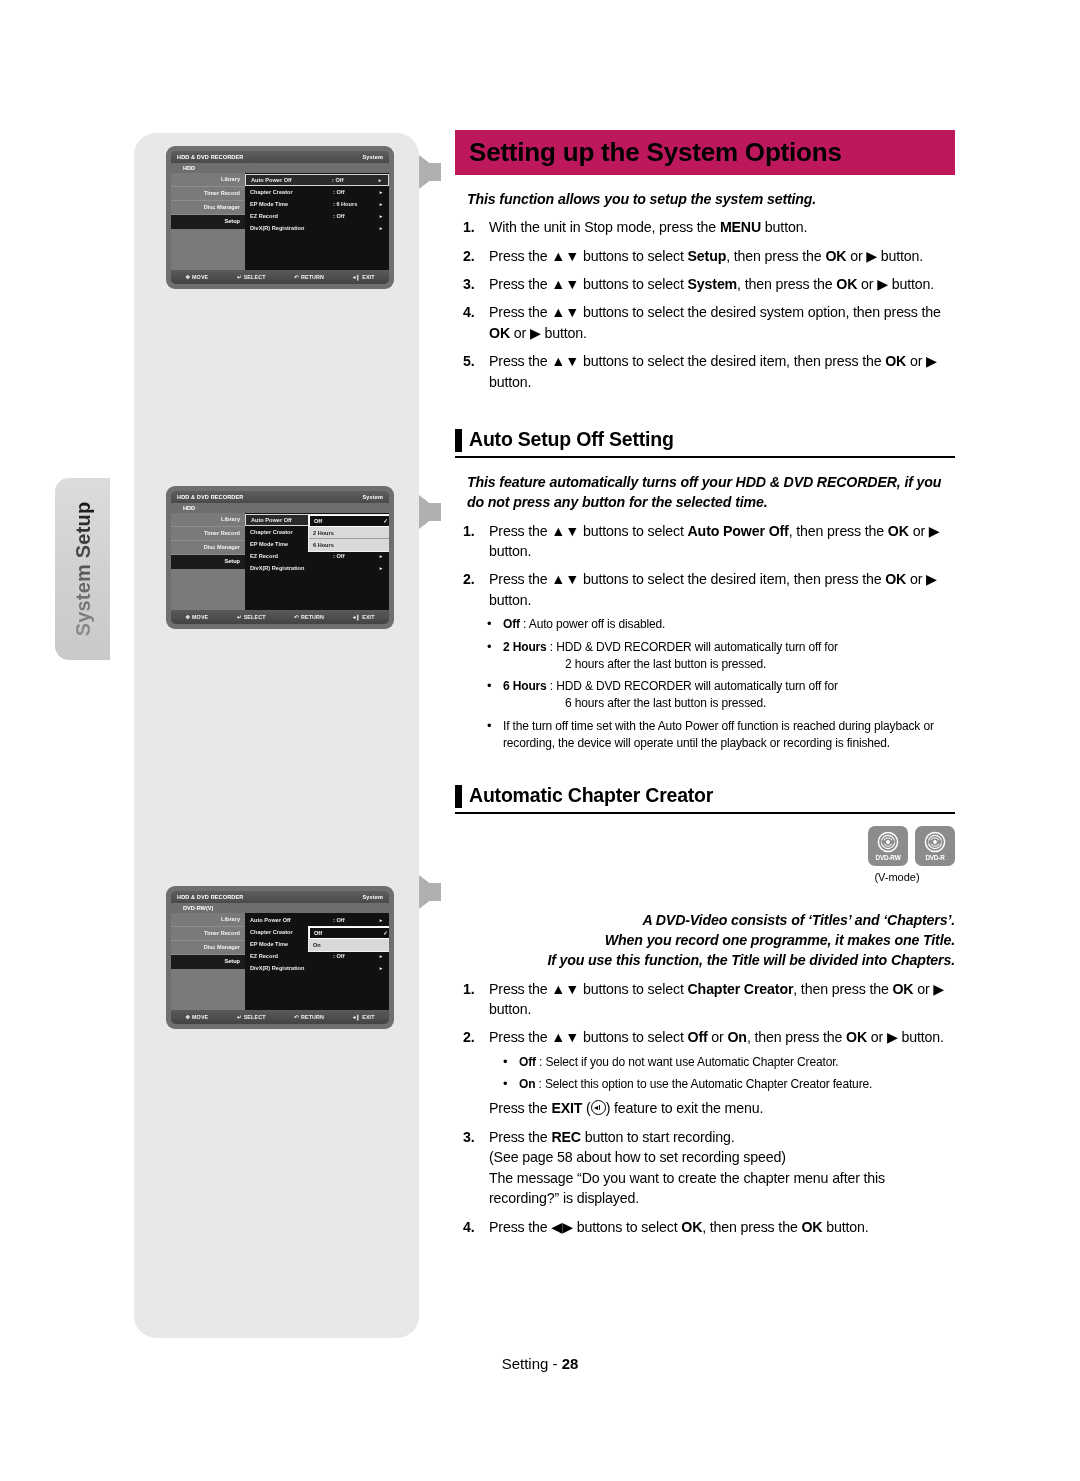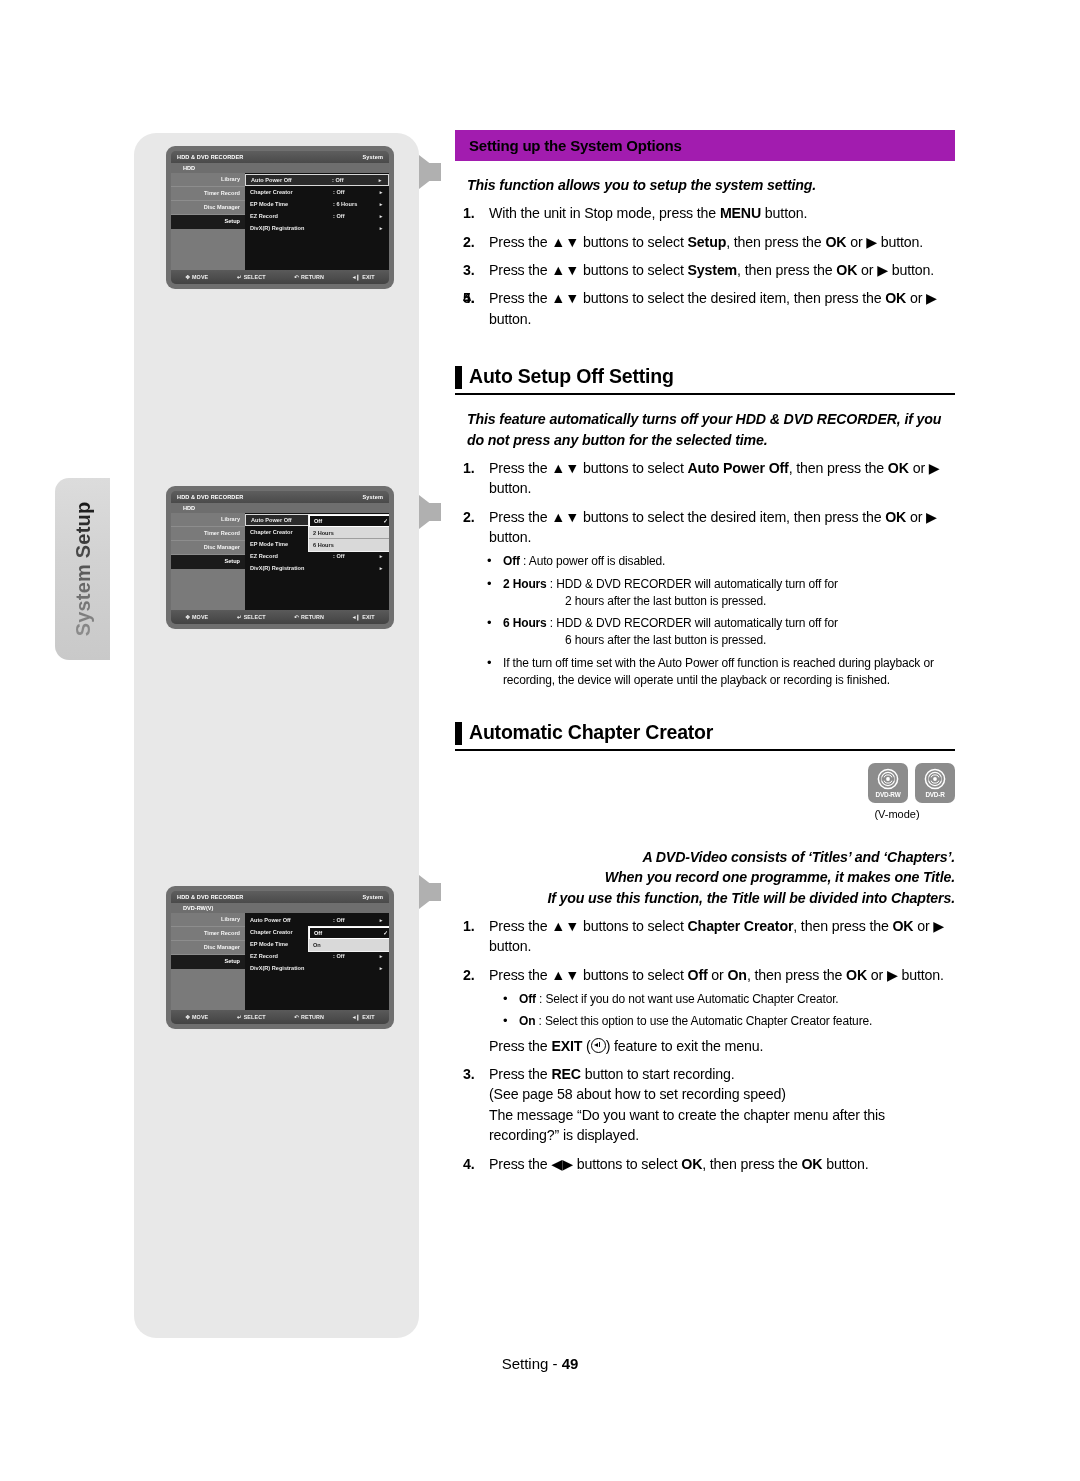--- a/index.html
+++ b/index.html
@@ -213,22 +213,22 @@
     position: absolute;
     left: -22px;
     top: -9px;
     width: 22px;
     height: 18px;
     background: #b0b0b0;
   }
 
   h1.main-title {
     margin: 0;
-    background: #a21caf;
-    font-size: 15px;
+    background: #be185d;
+    font-size: 26px;
     font-weight: bold;
     padding: 7px 0 7px 14px;
     letter-spacing: -.2px;
   }
 
   h2.section-title {
     margin: 0;
     font-size: 19.5px;
     font-weight: bold;
     padding: 0 0 5px 14px;
@@ -587,21 +587,21 @@
 <div id="content">
 
   <h1 class="main-title">Setting up the System Options</h1>
 
   <p class="intro">This function allows you to setup the system setting.</p>
 
   <ol class="steps">
     <li><span class="num">1.</span><span>With the unit in Stop mode, press the <b>MENU</b> button.</span></li>
     <li><span class="num">2.</span><span>Press the ▲▼ buttons to select <b>Setup</b>, then press the <b>OK</b> or ▶ button.</span></li>
     <li><span class="num">3.</span><span>Press the ▲▼ buttons to select <b>System</b>, then press the <b>OK</b> or ▶ button.</span></li>
-    <li><span class="num">4.</span></li>
+    <li><span class="num">4.</span><span>Press the ▲▼ buttons to select the desired  system option, then press the <b>OK</b> or ▶ button.</span></li>
     <li><span class="num">5.</span><span>Press the ▲▼ buttons to select the desired item, then press the <b>OK</b> or ▶ button.</span></li>
   </ol>
 
   <div style="height:36px"></div>
 
   <h2 class="section-title">Auto Setup Off Setting</h2>
 
   <p class="intro">This feature automatically turns off your HDD &amp; DVD RECORDER, if you do not press any button for the selected time.</p>
 
   <ol class="steps">
@@ -671,14 +671,14 @@
 
   <ol class="steps" style="margin-top:4px;">
     <li><span class="num">3.</span><span>Press the <b>REC</b> button to start recording.<br>(See page 58 about how to set recording speed)<br>The message “Do you want to create the chapter menu after this recording?” is displayed.</span></li>
     <li><span class="num">4.</span><span>Press the ◀▶ buttons to select <b>OK</b>, then press the <b>OK</b> button.</span></li>
   </ol>
 </div>
 
 <div id="footer">
   <span>Setting</span>
   <span>-</span>
-  <span class="pg">49</span>
+  <span class="pg">28</span>
 </div>
 
 </body></html>

